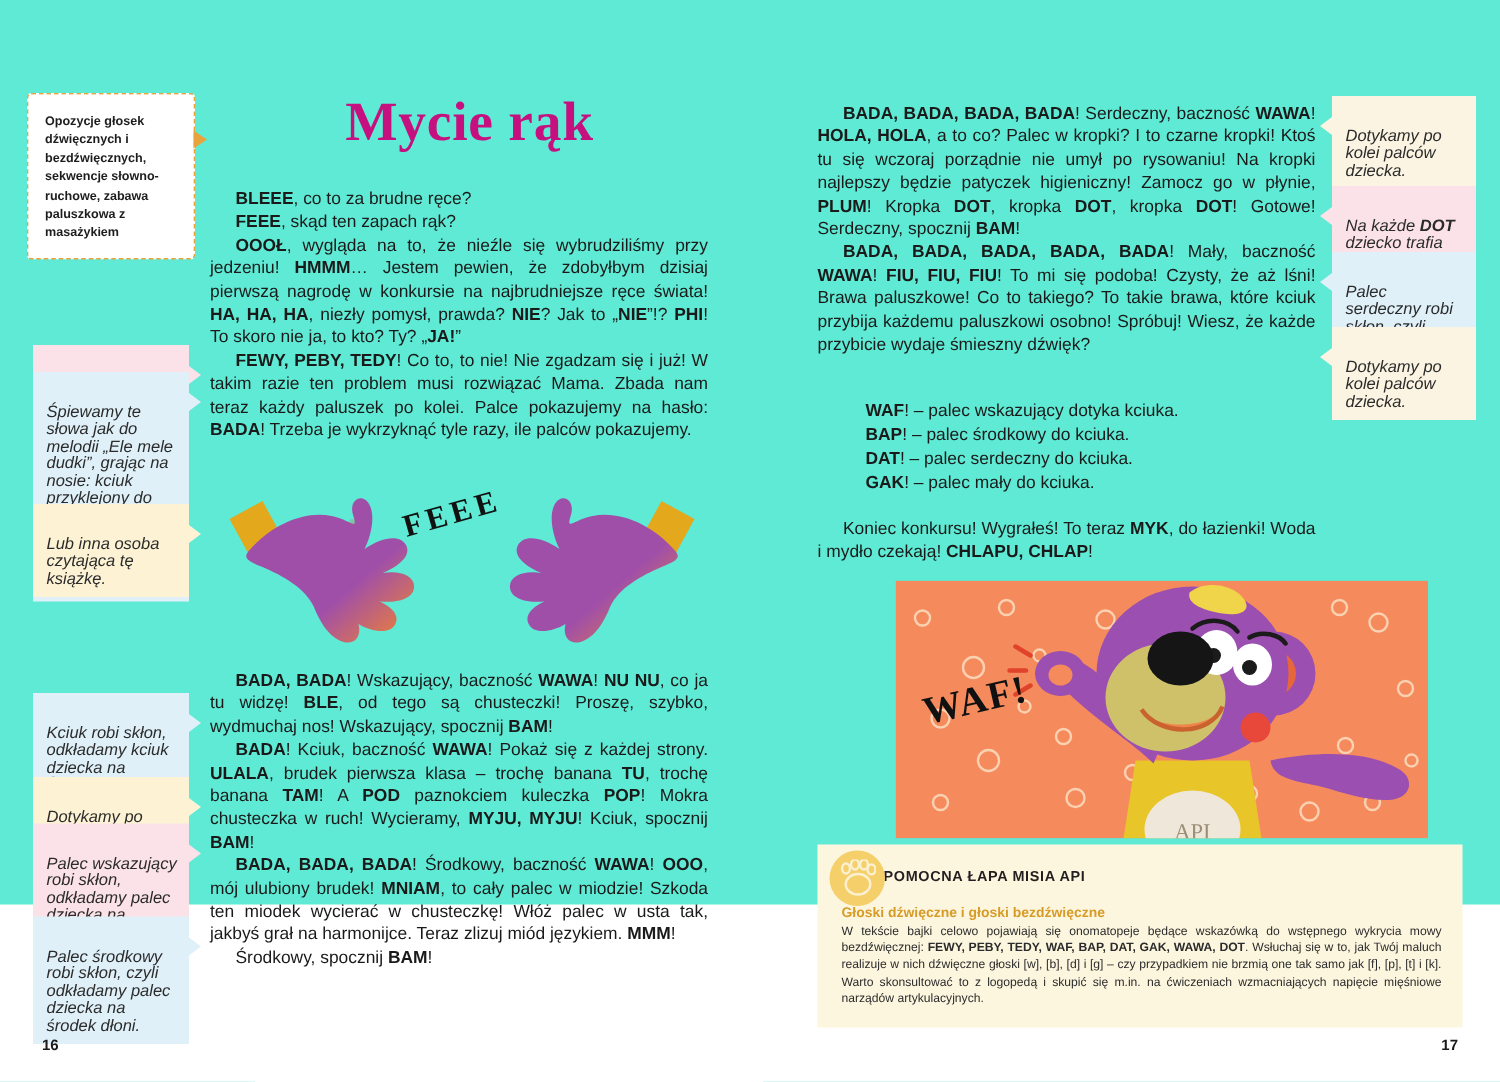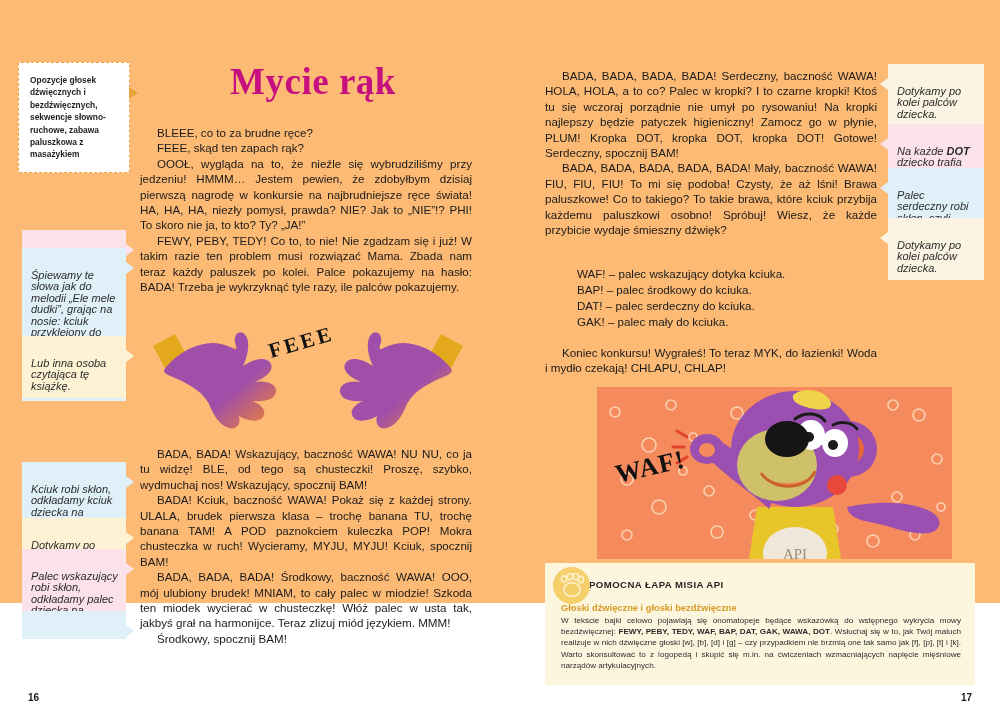--- a/index.html
+++ b/index.html
@@ -2,21 +2,21 @@
 <html><head>
 <meta charset="utf-8">
 <style>
   * { box-sizing: border-box; margin: 0; padding: 0; }
   html, body {
     width: 1000px; height: 721px;
     background: #ffffff;
     font-family: "Liberation Sans", sans-serif;
     overflow: hidden;
   }
-  #spread { position: relative; width: 1000px; height: 603px; background: #fdba74; }
+  #spread { position: relative; width: 1000px; height: 603px; background: #5eead4; }
 
   
   .page-title {
     position: absolute;
     left: 178px; top: 60px; width: 270px;
     text-align: center;
     font-family: "Liberation Serif", serif;
     font-weight: 700;
     font-size: 37px;
     letter-spacing: .5px;
@@ -28,21 +28,21 @@
     position: absolute;
     font-size: 11.6px;
     line-height: 15.4px;
     color: #1a1a1a;
     text-align: justify;
     text-justify: inter-word;
     hyphens: manual;
   }
   .col p { margin: 0; }
   .col p.ind { text-indent: 17px; }
-  .col b { font-weight: 400; }
+  .col b { font-weight: 700; }
 
   #col-left-top  { left: 140px; top: 125px;  width: 332px; }
   #col-left-mid  { left: 140px; top: 446px;  width: 332px; }
   #col-right-top { left: 545px; top: 68px;   width: 332px; }
   #col-right-list{ left: 545px; top: 266px;  width: 332px; line-height: 16px; }
   #col-right-list .li { text-indent: 32px; }
   #col-right-end { left: 545px; top: 345px;  width: 332px; }
 
   
   .note {
@@ -173,20 +173,21 @@
     <span>Dotykamy po kolei palców dziecka.</span>
   </div>
 
   <div class="note pink right-tail" style="left:22px; top:549px; width:104px;">
     <span class="tail"></span>
     <span>Palec wskazujący robi skłon, odkładamy palec dziecka na środek dłoni.</span>
   </div>
 
   <div class="note blue right-tail" style="left:22px; top:611px; width:104px;">
     <span class="tail"></span>
+    <span>Palec środkowy robi skłon, czyli odkładamy palec dziecka na środek dłoni.</span>
   </div>
 
   <h1 class="page-title">Mycie rąk</h1>
 
   <div class="col" id="col-left-top">
     <p class="ind"><b>BLEEE</b>, co to za brudne ręce?</p>
     <p class="ind"><b>FEEE</b>, skąd ten zapach rąk?</p>
     <p class="ind"><b>OOOŁ</b>, wygląda na to, że nieźle się wybrudziliśmy przy jedzeniu! <b>HMMM</b>… Jestem pewien, że zdobyłbym dzisiaj pierwszą nagrodę w konkursie na najbrudniejsze ręce świata! <b>HA, HA, HA</b>, niezły pomysł, prawda? <b>NIE</b>? Jak to „<b>NIE</b>”!? <b>PHI</b>! To skoro nie ja, to kto? Ty? „<b>JA!</b>”</p>
     <p class="ind"><b>FEWY, PEBY, TEDY</b>! Co to, to nie! Nie zgadzam się i już! W takim razie ten problem musi rozwiązać Mama. Zbada nam teraz każdy paluszek po kolei. Palce pokazujemy na hasło: <b>BADA</b>! Trzeba je wykrzyknąć tyle razy, ile palców pokazujemy.</p>
   </div>

